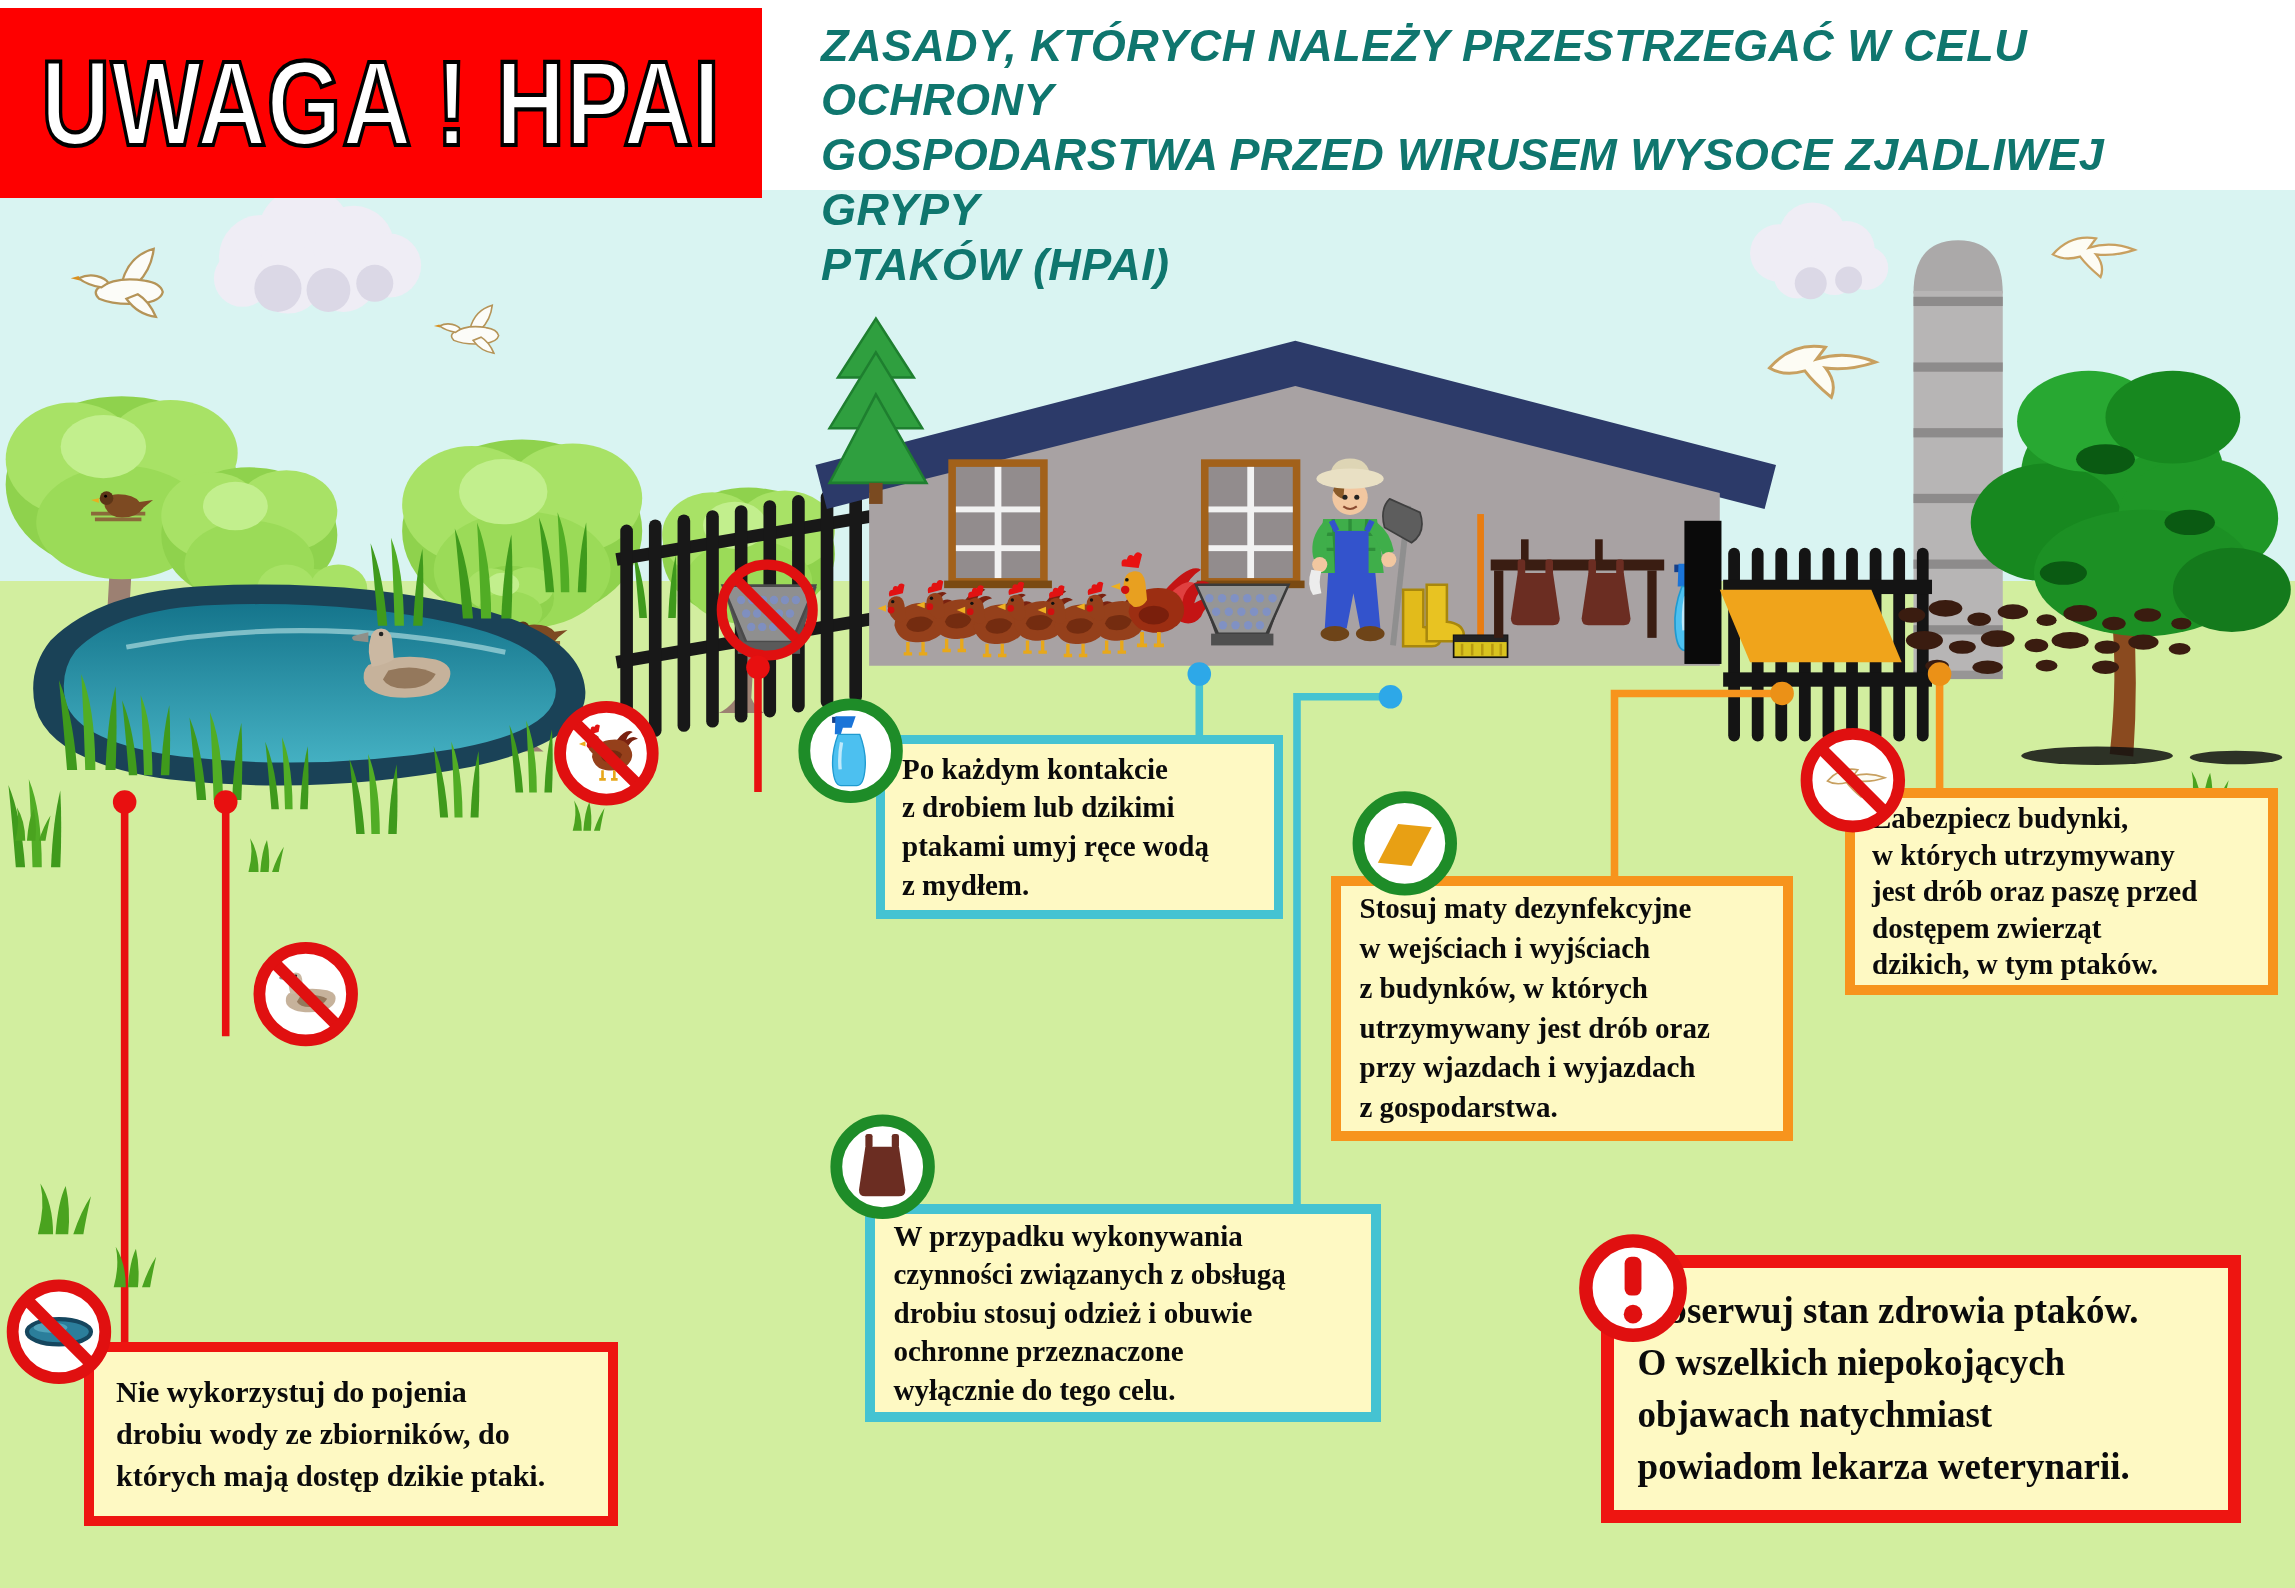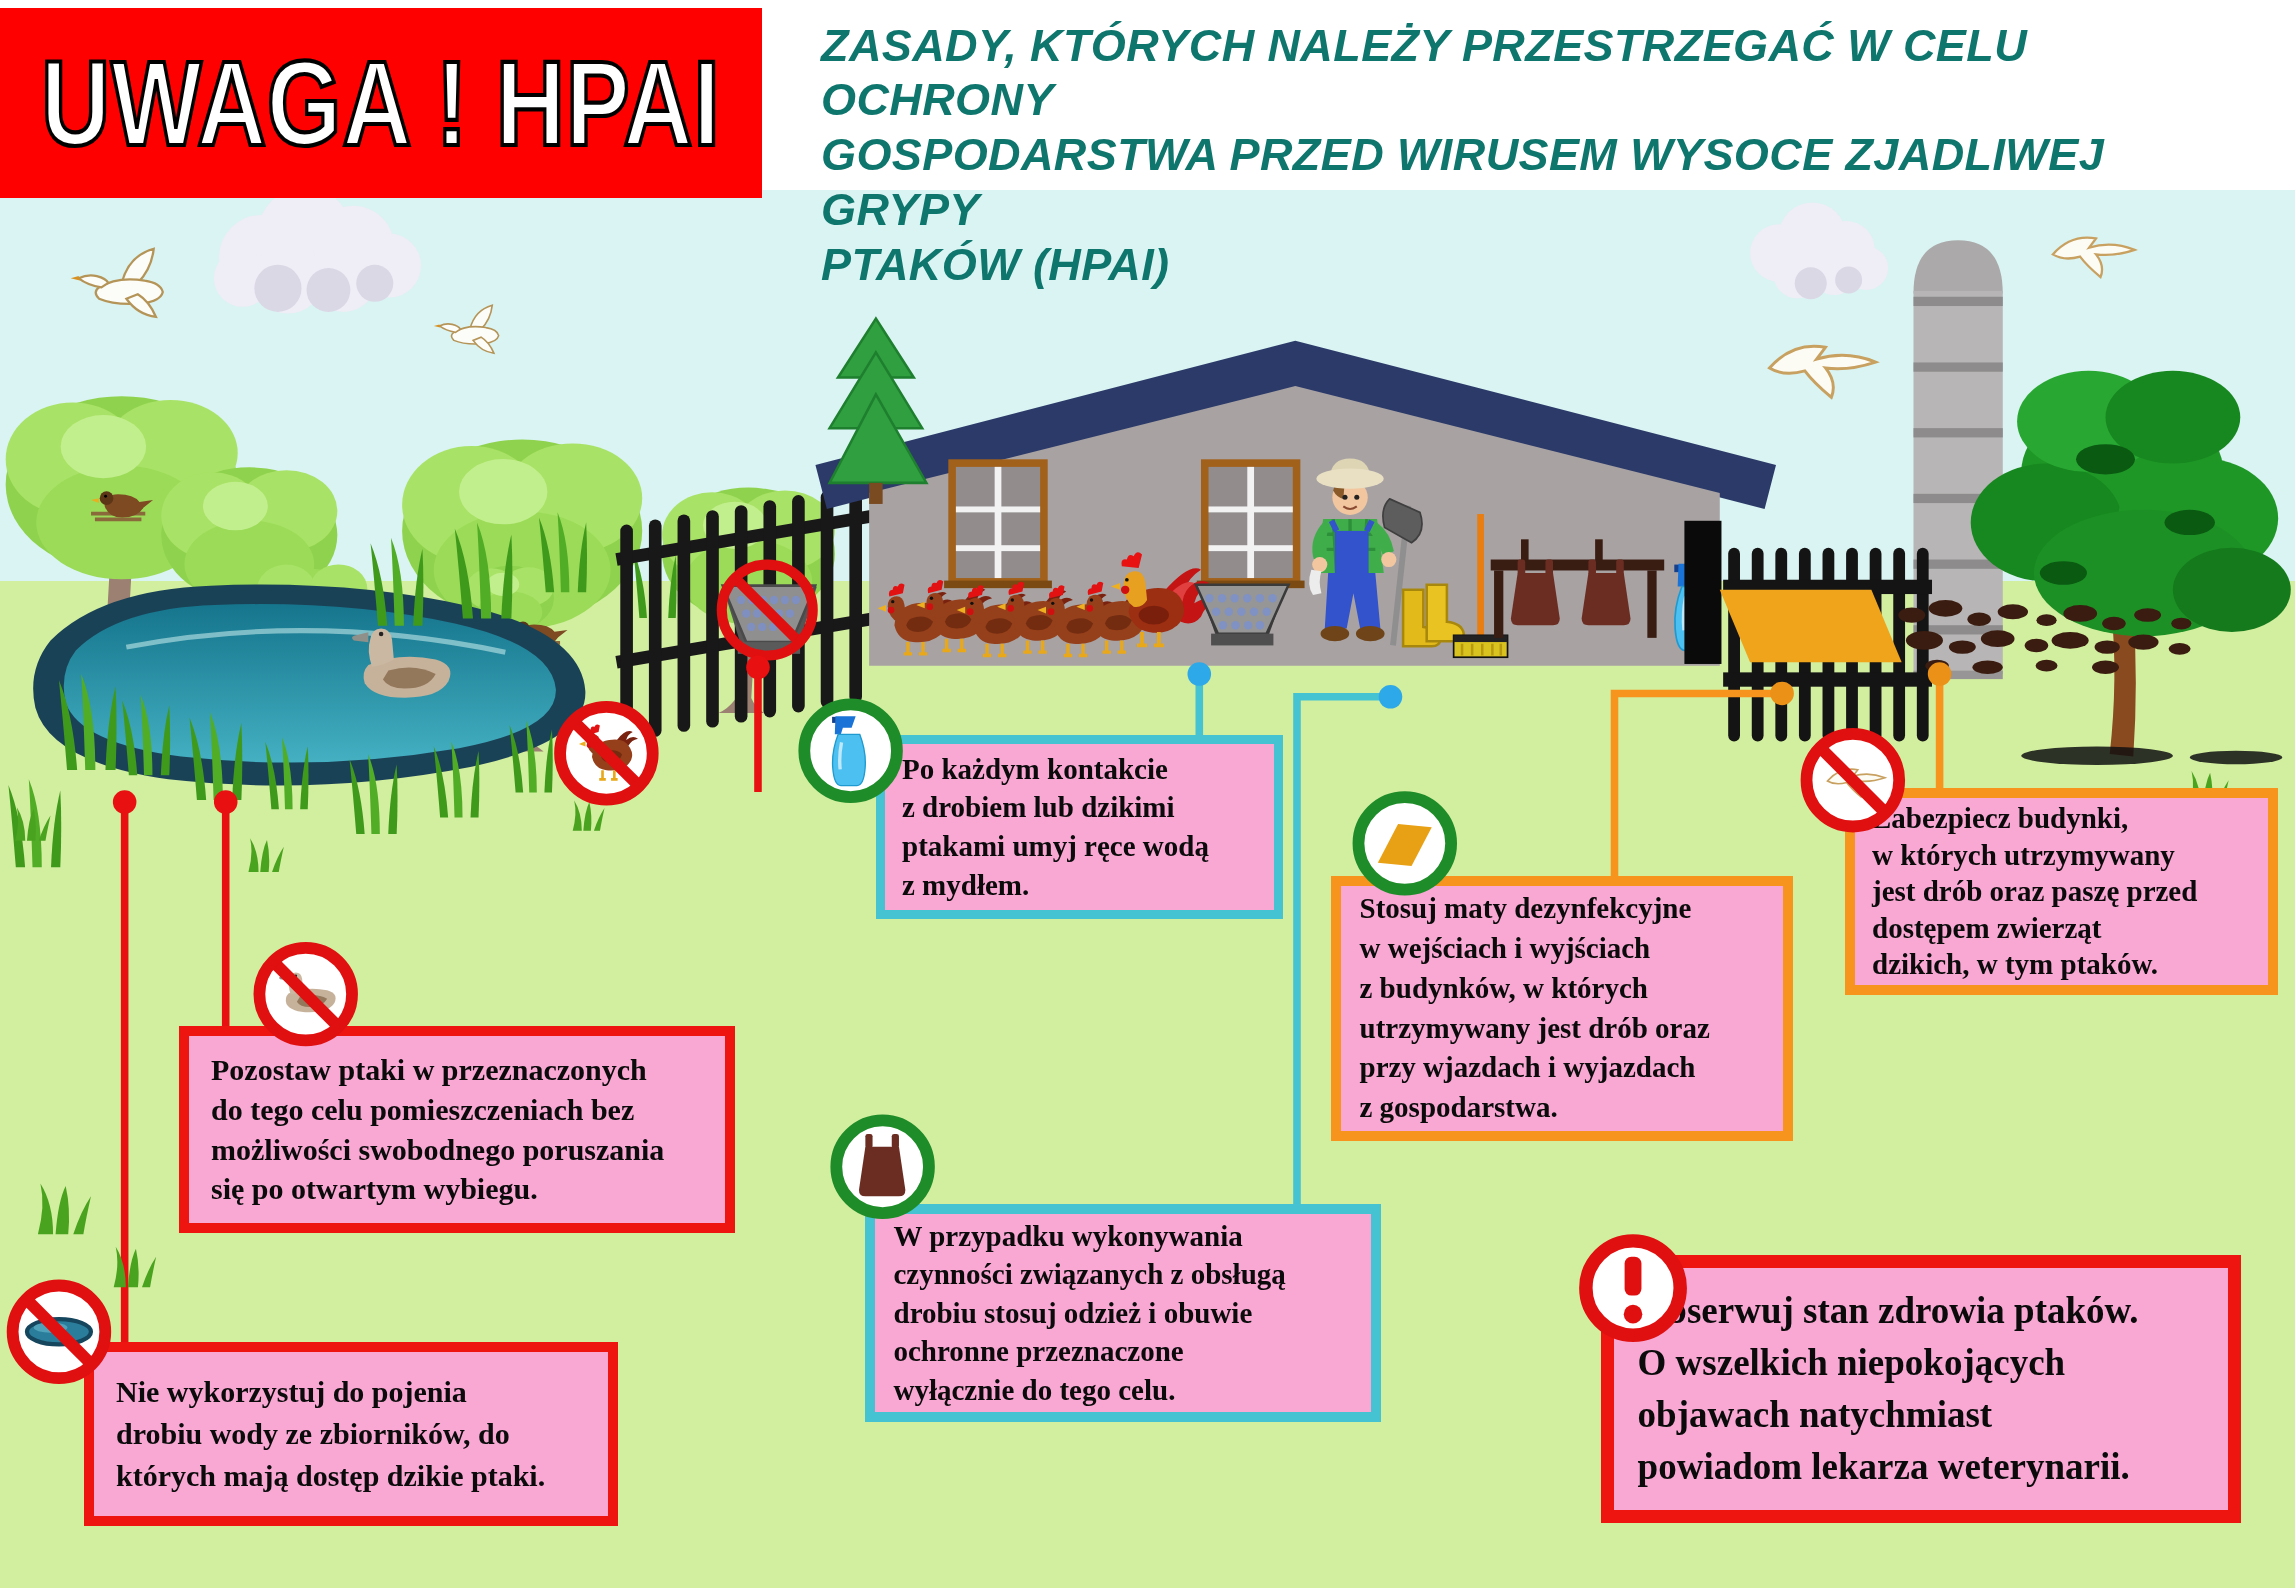--- a/index.html
+++ b/index.html
@@ -9,21 +9,21 @@
   .grass{position:absolute;left:0;top:581px;width:2295px;height:1007px;background:#d2ee9f;z-index:0;}
   svg.scene,svg.icons{position:absolute;left:0;top:0;width:2295px;height:1589px;pointer-events:none;}
   svg.scene{z-index:1;}
   svg.icons{z-index:7;}
   .banner{position:absolute;left:0;top:0;width:762px;height:190px;background:#fe0000;z-index:5;
           display:flex;align-items:center;justify-content:center;margin-top:8px;}
   .banner span{font-weight:bold;font-size:120px;color:#fff;letter-spacing:0.8px;
           -webkit-text-stroke:4.2px #000;transform:scaleX(.8);white-space:nowrap;}
   .title{position:absolute;left:821px;top:18.5px;width:1432px;z-index:5;color:#0f766e;
          font-weight:bold;font-size:45px;line-height:1.22;letter-spacing:0.4px;font-style:italic;}
-  .callout{position:absolute;background:#f9a8d4;display:flex;flex-direction:column;justify-content:center;
+  .callout{position:absolute;background:#fef9c3;display:flex;flex-direction:column;justify-content:center;
            z-index:6;font-family:"Liberation Serif",serif;font-weight:bold;color:#0b0b0b;box-sizing:border-box;}
   .b-red{border:9.3px solid #ee1511;}
   .b-teal{border:9.3px solid #45c3d2;}
   .b-orange{border:10px solid #f7941d;}
   #box-nie-karm{left:291px;top:780px;width:530px;height:113px;font-size:30px;padding:5px 22px;line-height:1.38;}
   #box-po-kazdym{left:876px;top:735px;width:407px;height:184px;font-size:29px;padding:3.4px 17px;line-height:1.33;}
   #box-pozostaw{left:179px;top:1026px;width:556px;height:207px;border-width:10px;font-size:30px;padding:5px 22px;line-height:1.33;}
   #box-stosuj-maty{left:1331px;top:876px;width:462px;height:265px;font-size:29px;padding:5px 18.5px;line-height:1.37;}
   #box-zabezpiecz{left:1845px;top:788px;width:433px;height:207px;font-size:29px;padding:3.4px 17px;line-height:1.26;}
   #box-w-przypadku{left:865px;top:1204px;width:516px;height:218px;border-width:10px;font-size:29px;padding:5px 18.5px;line-height:1.33;}
@@ -427,23 +427,20 @@
   <header>
     <div class="banner">
       <span>UWAGA ! HPAI</span>
     </div>
     <div class="title">ZASADY, KTÓRYCH NALEŻY PRZESTRZEGAĆ W CELU OCHRONY<br>GOSPODARSTWA PRZED WIRUSEM WYSOCE ZJADLIWEJ GRYPY<br>PTAKÓW (HPAI)</div>
   </header>
 
   <div class="callout b-teal" id="box-po-kazdym">
     <div>Po każdym kontakcie<br>z drobiem lub dzikimi<br>ptakami umyj ręce wodą<br>z mydłem.</div>
   </div>
-  <div class="callout b-red" id="box-pozostaw">
-    <div>Pozostaw ptaki w przeznaczonych<br>do tego celu pomieszczeniach bez<br>możliwości swobodnego poruszania<br>się po otwartym wybiegu.</div>
-  </div>
   <div class="callout b-orange" id="box-stosuj-maty">
     <div>Stosuj maty dezynfekcyjne<br>w wejściach i wyjściach<br>z budynków, w których<br>utrzymywany jest drób oraz<br>przy wjazdach i wyjazdach<br>z gospodarstwa.</div>
   </div>
   <div class="callout b-orange" id="box-zabezpiecz">
     <div>Zabezpiecz budynki,<br>w których utrzymywany<br>jest drób oraz paszę przed<br>dostępem zwierząt<br>dzikich, w tym ptaków.</div>
   </div>
   <div class="callout b-teal" id="box-w-przypadku">
     <div>W przypadku wykonywania<br>czynności związanych z obsługą<br>drobiu stosuj odzież i obuwie<br>ochronne przeznaczone<br>wyłącznie do tego celu.</div>
   </div>
   <div class="callout b-red" id="box-nie-wykorzystuj">

